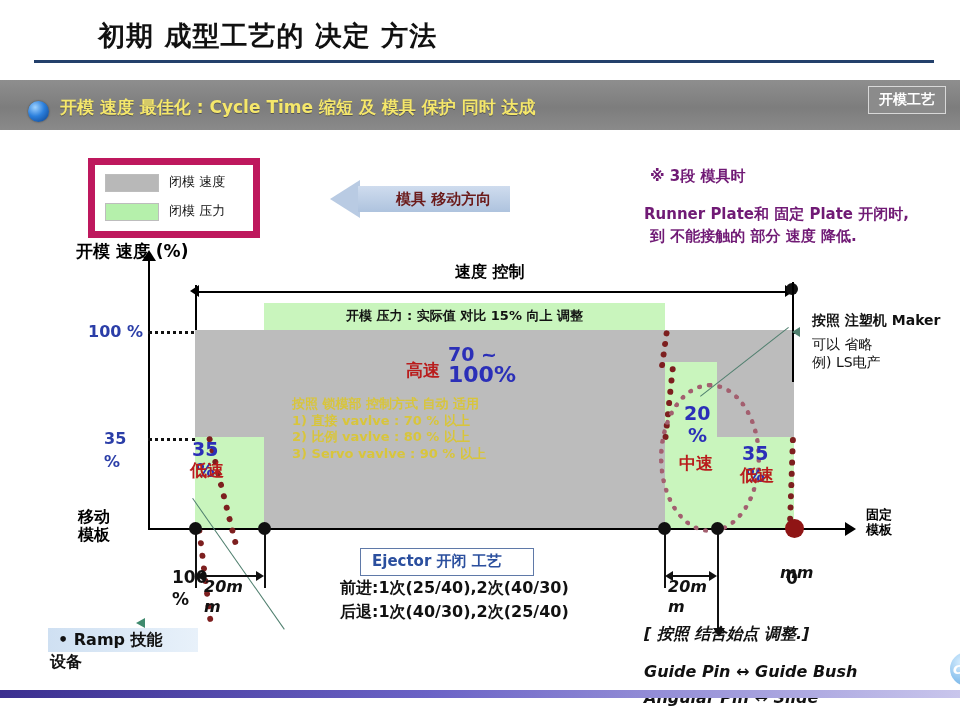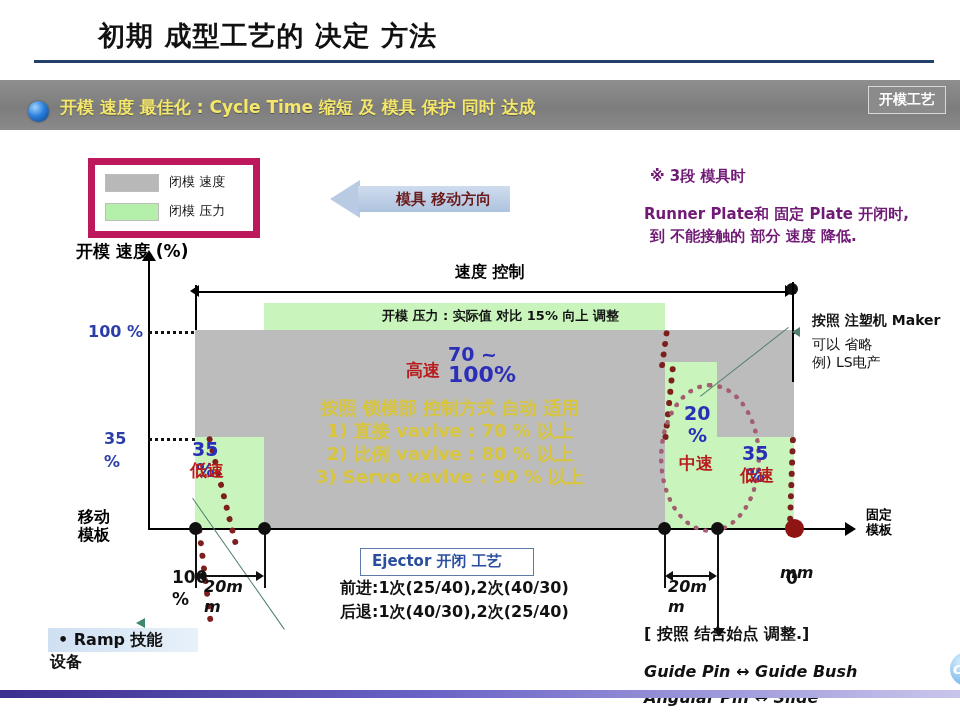--- a/index.html
+++ b/index.html
@@ -77,32 +77,32 @@
     left:195px;top:330px;width:599px;height:198px;background:#bcbcbc;
   }
   .press-band{position:absolute;background:#c9f5bd;}
   #press-top{left:264px;top:303px;width:401px;height:27px;}
   #press-left{left:195px;top:437px;width:69px;height:91px;}
   #press-mid{left:665px;top:362px;width:52px;height:166px;}
   #press-right{left:717px;top:437px;width:77px;height:91px;}
 
   #press-band-text{
     left:264px;top:307px;width:401px;text-align:center;
-    font-size:13px;font-weight:bold;color:#111;white-space:nowrap;padding-left:36px;
+    font-size:13px;font-weight:bold;color:#111;white-space:nowrap;
   }
 
   
   .profile{position:absolute;border-left:6px dotted #7d1f1f;height:0;transform-origin:0 0;}
 
   
   .hi-num{position:absolute;font-size:19px;font-weight:bold;color:#2b2fb8;line-height:1.0;white-space:nowrap;}
   .hi-cn{position:absolute;font-size:17px;font-weight:bold;color:#b91c1c;line-height:1.0;white-space:nowrap;}
   .yellow-block{
-    position:absolute;font-size:18px;font-weight:bold;color:#d8c53c;line-height:1.28;
-    text-align:center;white-space:nowrap;
+    position:absolute;font-size:13px;font-weight:bold;color:#d8c53c;line-height:1.28;
+    text-align:left;white-space:nowrap;
   }
 
   
   #dir-arrow{
     left:358px;top:186px;width:152px;height:26px;
     background:linear-gradient(180deg,#cfdcee 0%,#aec3de 100%);
   }
   #dir-arrow-head{
     left:330px;top:180px;width:0;height:0;
     border-top:19px solid transparent;border-bottom:19px solid transparent;
@@ -151,21 +151,21 @@
 
   
   #ramp-box{
     left:48px;top:628px;width:150px;height:24px;
     background:linear-gradient(90deg,#cfe0f2 0%,#e8f1fa 100%);
   }
   #ramp-text{left:58px;top:630px;font-size:16px;font-weight:bold;color:#111;white-space:nowrap;}
   #ramp-sub{left:50px;top:652px;font-size:16px;font-weight:bold;color:#111;white-space:nowrap;}
 
   
-  .bottom-note{position:absolute;font-size:16px;font-weight:bold;color:#111;white-space:nowrap;}
+  .bottom-note{position:absolute;font-size:16px;font-weight:bold;color:#111;white-space:nowrap;font-style:italic;}
 
   
   #footer-bar{left:0;top:690px;width:960px;height:8px;background:linear-gradient(90deg,#3b2f8f 0%,#6b63c6 45%,#c9c6ec 100%);}
 
   
   #watermark{right:10px;top:648px;opacity:.55;}
   #wm-globe{position:absolute;left:0;top:4px;width:34px;height:34px;border-radius:50%;
     background:radial-gradient(circle at 35% 30%,#bde3ff,#2a8fe0 60%,#0f5ea8);}
   .wm-x{position:absolute;left:4px;top:6px;font-size:26px;font-weight:bold;color:#fff;font-style:italic;}
 

